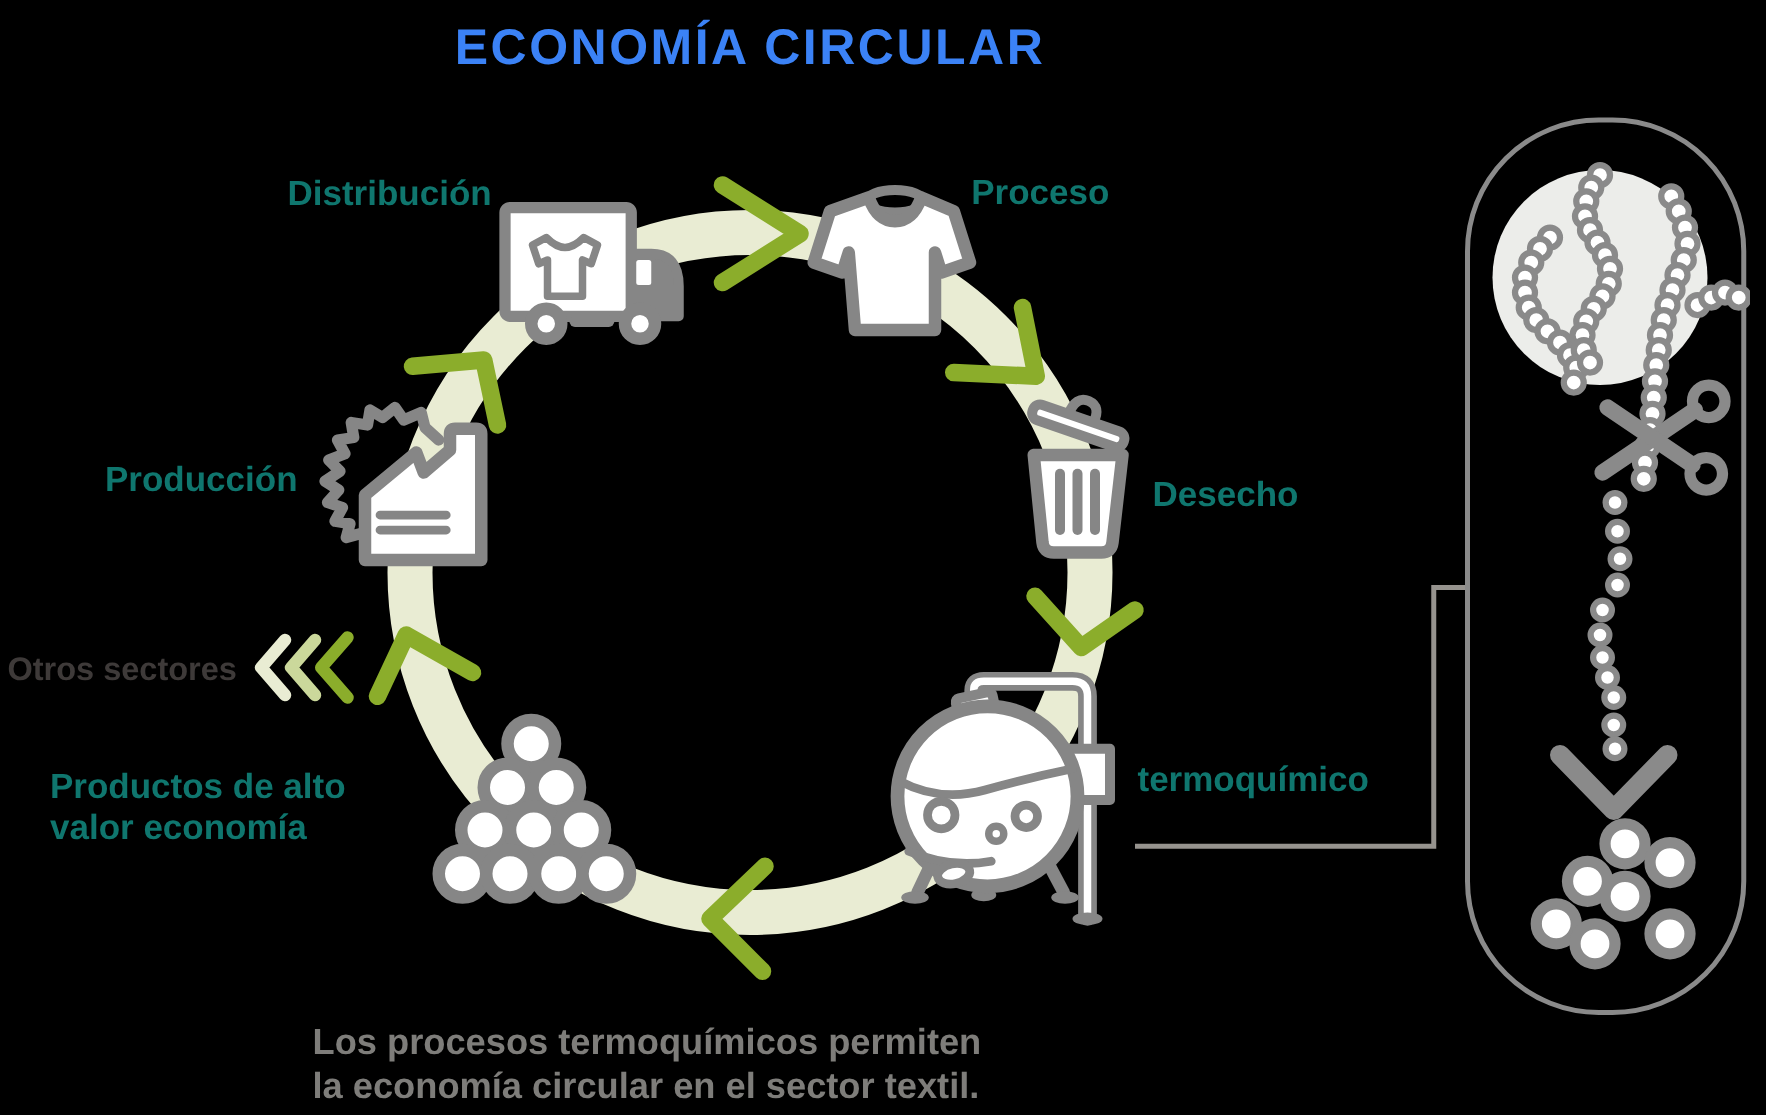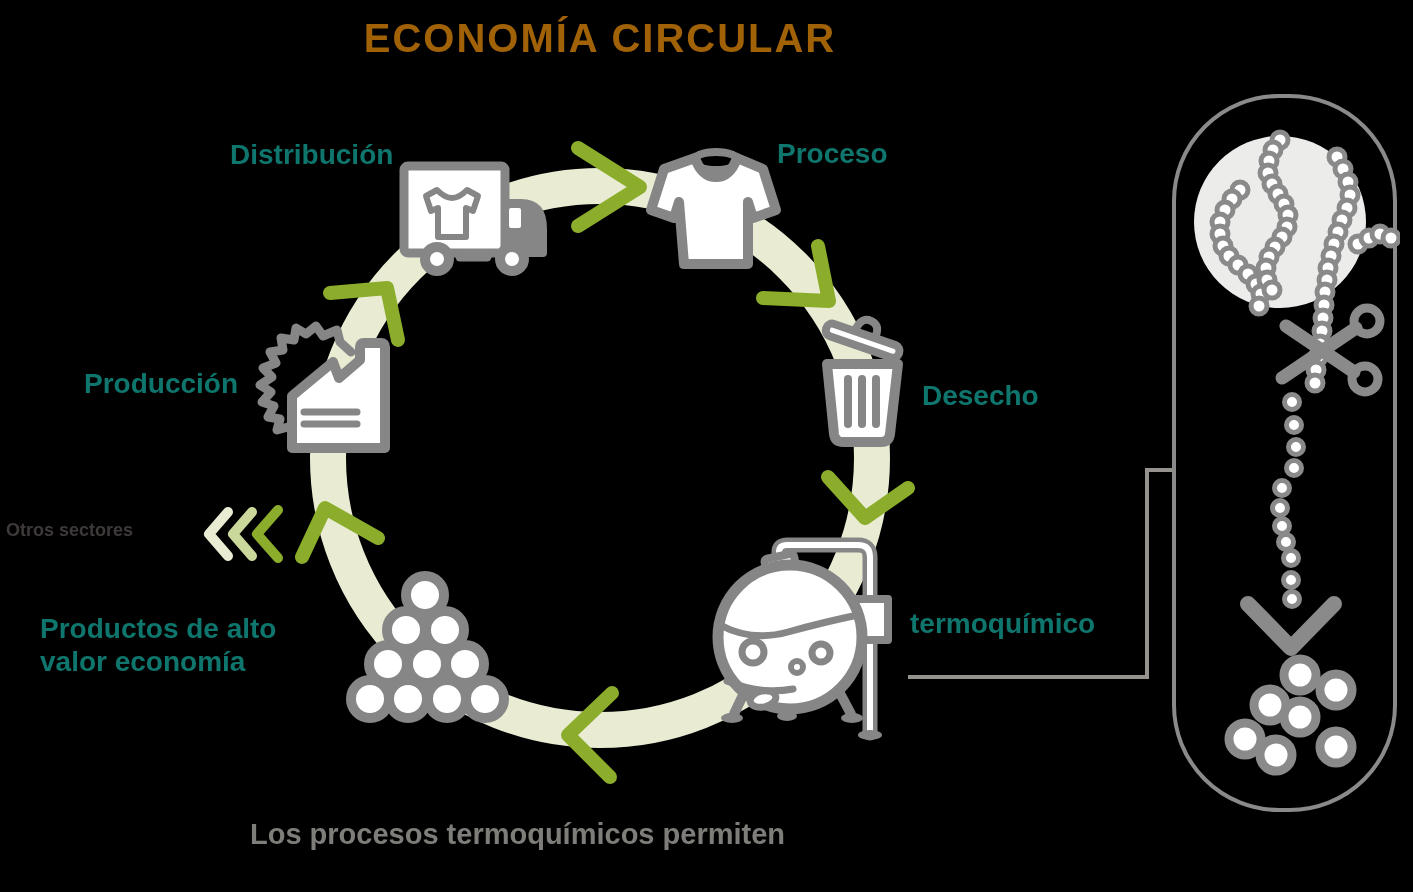--- a/index.html
+++ b/index.html
@@ -4,23 +4,23 @@
 <style>
   html,body{margin:0;padding:0;background:#000;}
   #stage{
     position:relative;width:1413px;height:892px;background:#000;overflow:hidden;
     font-family:"Liberation Sans",sans-serif;
   }
   .lbl{position:absolute;font-weight:700;color:#0f766e;font-size:28px;line-height:33px;white-space:nowrap;}
   .lbl.right{text-align:left;}
   #title{
     position:absolute;left:300px;top:16px;width:600px;text-align:center;
-    font-size:40px;font-weight:700;letter-spacing:2px;color:#a16207;white-space:nowrap;
+    font-size:40px;font-weight:700;letter-spacing:2px;color:#3b82f6;white-space:nowrap;
   }
-  #otros-label{position:absolute;left:6px;top:520px;font-weight:700;font-size:18px;color:#3E3A39;white-space:nowrap;}
+  #otros-label{position:absolute;left:6px;top:520px;font-weight:700;font-size:26px;color:#3E3A39;white-space:nowrap;}
   #caption{
     position:absolute;left:250px;top:817px;width:700px;text-align:left;
     font-weight:700;font-size:29px;line-height:35px;color:#7E7D7A;
   }
   svg{position:absolute;left:0;top:0;}
   #panel-svg{left:1170px;top:92px;}
 </style>
 </head>
 <body>
 
@@ -219,15 +219,16 @@
     <div>Productos de alto</div>
     <div>valor economía</div>
   </div>
 
   <div class="lbl" style="left:84px;top:367px;">Producción</div>
 
   <div id="otros-label">Otros sectores</div>
 
   <div id="caption">
     <div>Los procesos termoquímicos permiten</div>
+    <div>la economía circular en el sector textil.</div>
   </div>
 
 </div>
 
 </body></html>

